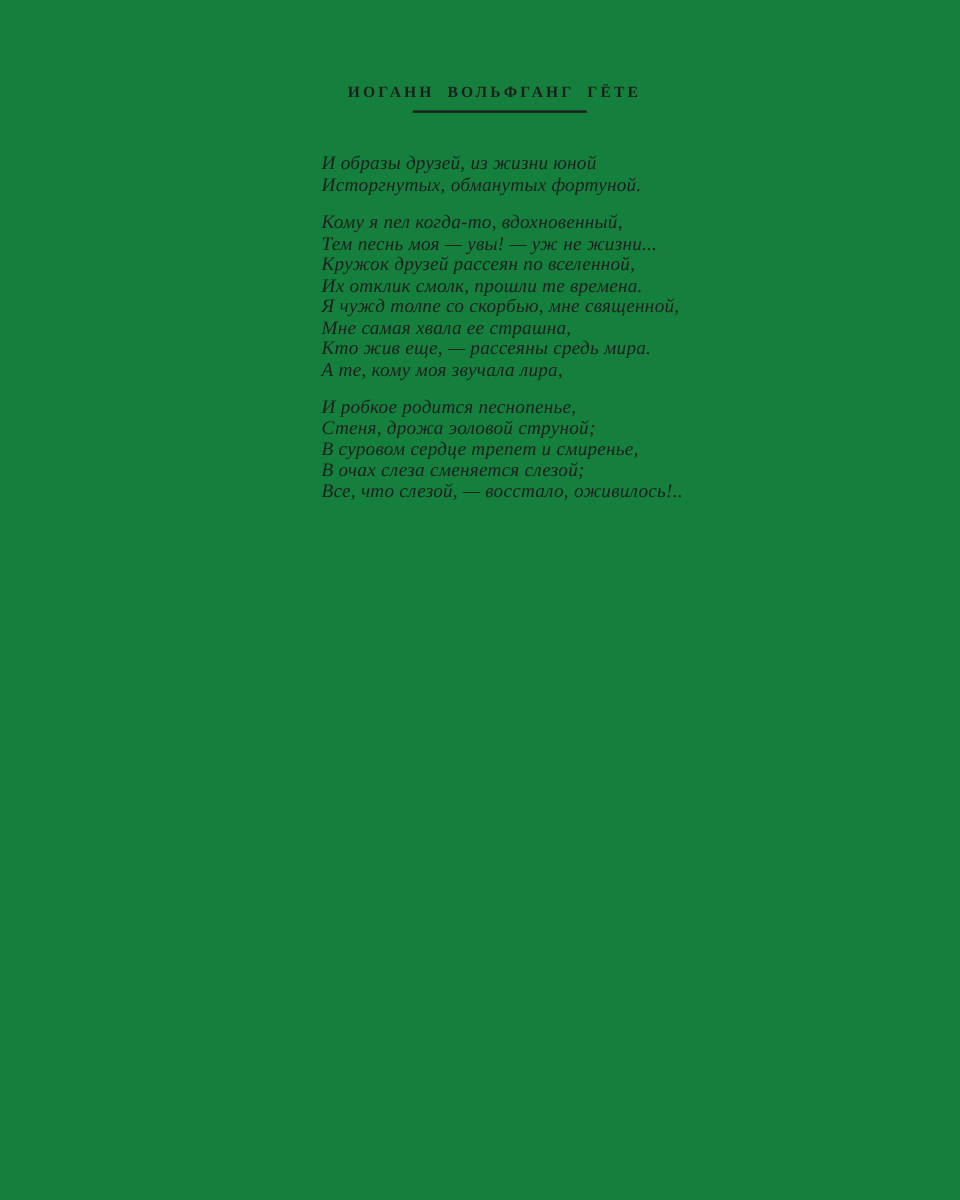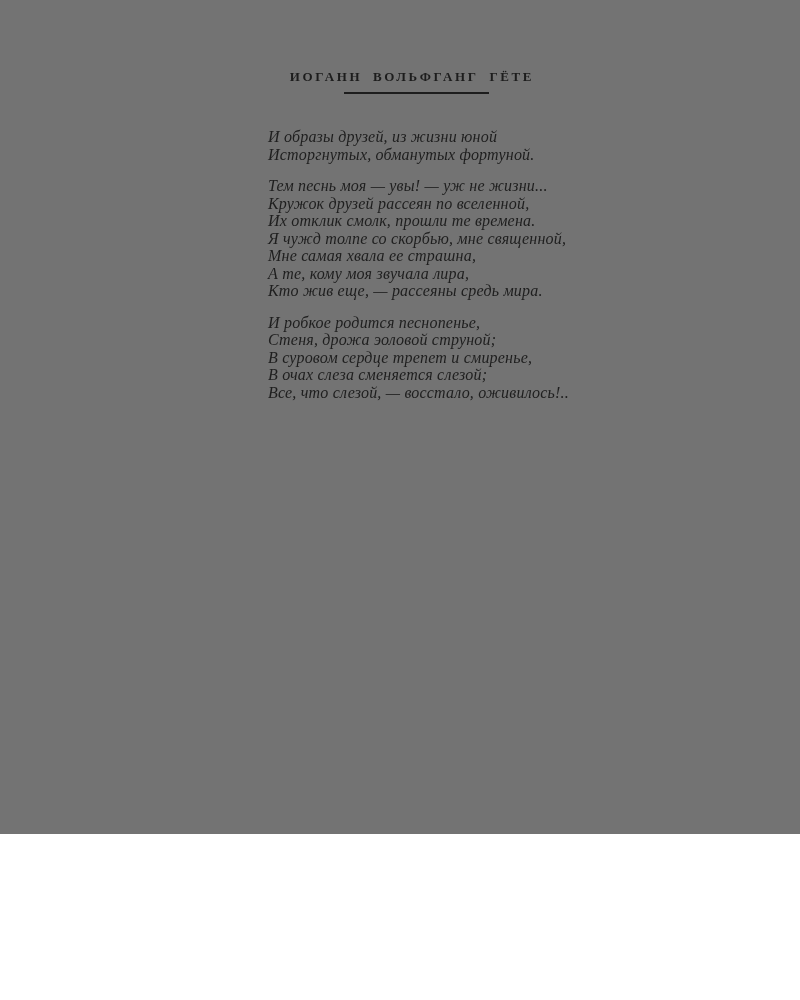--- a/index.html
+++ b/index.html
@@ -3,22 +3,22 @@
 <meta charset="utf-8">
 <style>
   html, body {
     margin: 0;
     padding: 0;
     background: #ffffff;
   }
   .page {
     position: relative;
     width: 800px;
-    height: 834px;
-    background: #737373;
+    height: 1000px;
+    background: #15803d;
     overflow: hidden;
     font-family: "Liberation Serif", "DejaVu Serif", serif;
   }
   .author-header {
     position: absolute;
     top: 69px;
     left: 412px;
     transform: translateX(-50%);
     white-space: nowrap;
     font-size: 13px;
@@ -64,27 +64,28 @@
   <div class="header-rule"></div>
 
   <div class="poem">
 
     <div class="stanza">
       <div class="poem-line">И образы друзей, из жизни юной</div>
       <div class="poem-line">Исторгнутых, обманутых фортуной.</div>
     </div>
 
     <div class="stanza">
+      <div class="poem-line">Кому я пел когда-то, вдохновенный,</div>
       <div class="poem-line">Тем песнь моя — увы! — уж не жизни...</div>
       <div class="poem-line">Кружок друзей рассеян по вселенной,</div>
       <div class="poem-line">Их отклик смолк, прошли те времена.</div>
       <div class="poem-line">Я чужд толпе со скорбью, мне священной,</div>
       <div class="poem-line">Мне самая хвала ее страшна,</div>
+      <div class="poem-line">Кто жив еще, — рассеяны средь мира.</div>
       <div class="poem-line">А те, кому моя звучала лира,</div>
-      <div class="poem-line">Кто жив еще, — рассеяны средь мира.</div>
     </div>
 
     <div class="stanza">
       <div class="poem-line">И робкое родится песнопенье,</div>
       <div class="poem-line">Стеня, дрожа эоловой струной;</div>
       <div class="poem-line">В суровом сердце трепет и смиренье,</div>
       <div class="poem-line">В очах слеза сменяется слезой;</div>
       <div class="poem-line">Все, что слезой, — восстало, оживилось!..</div>
     </div>
 

